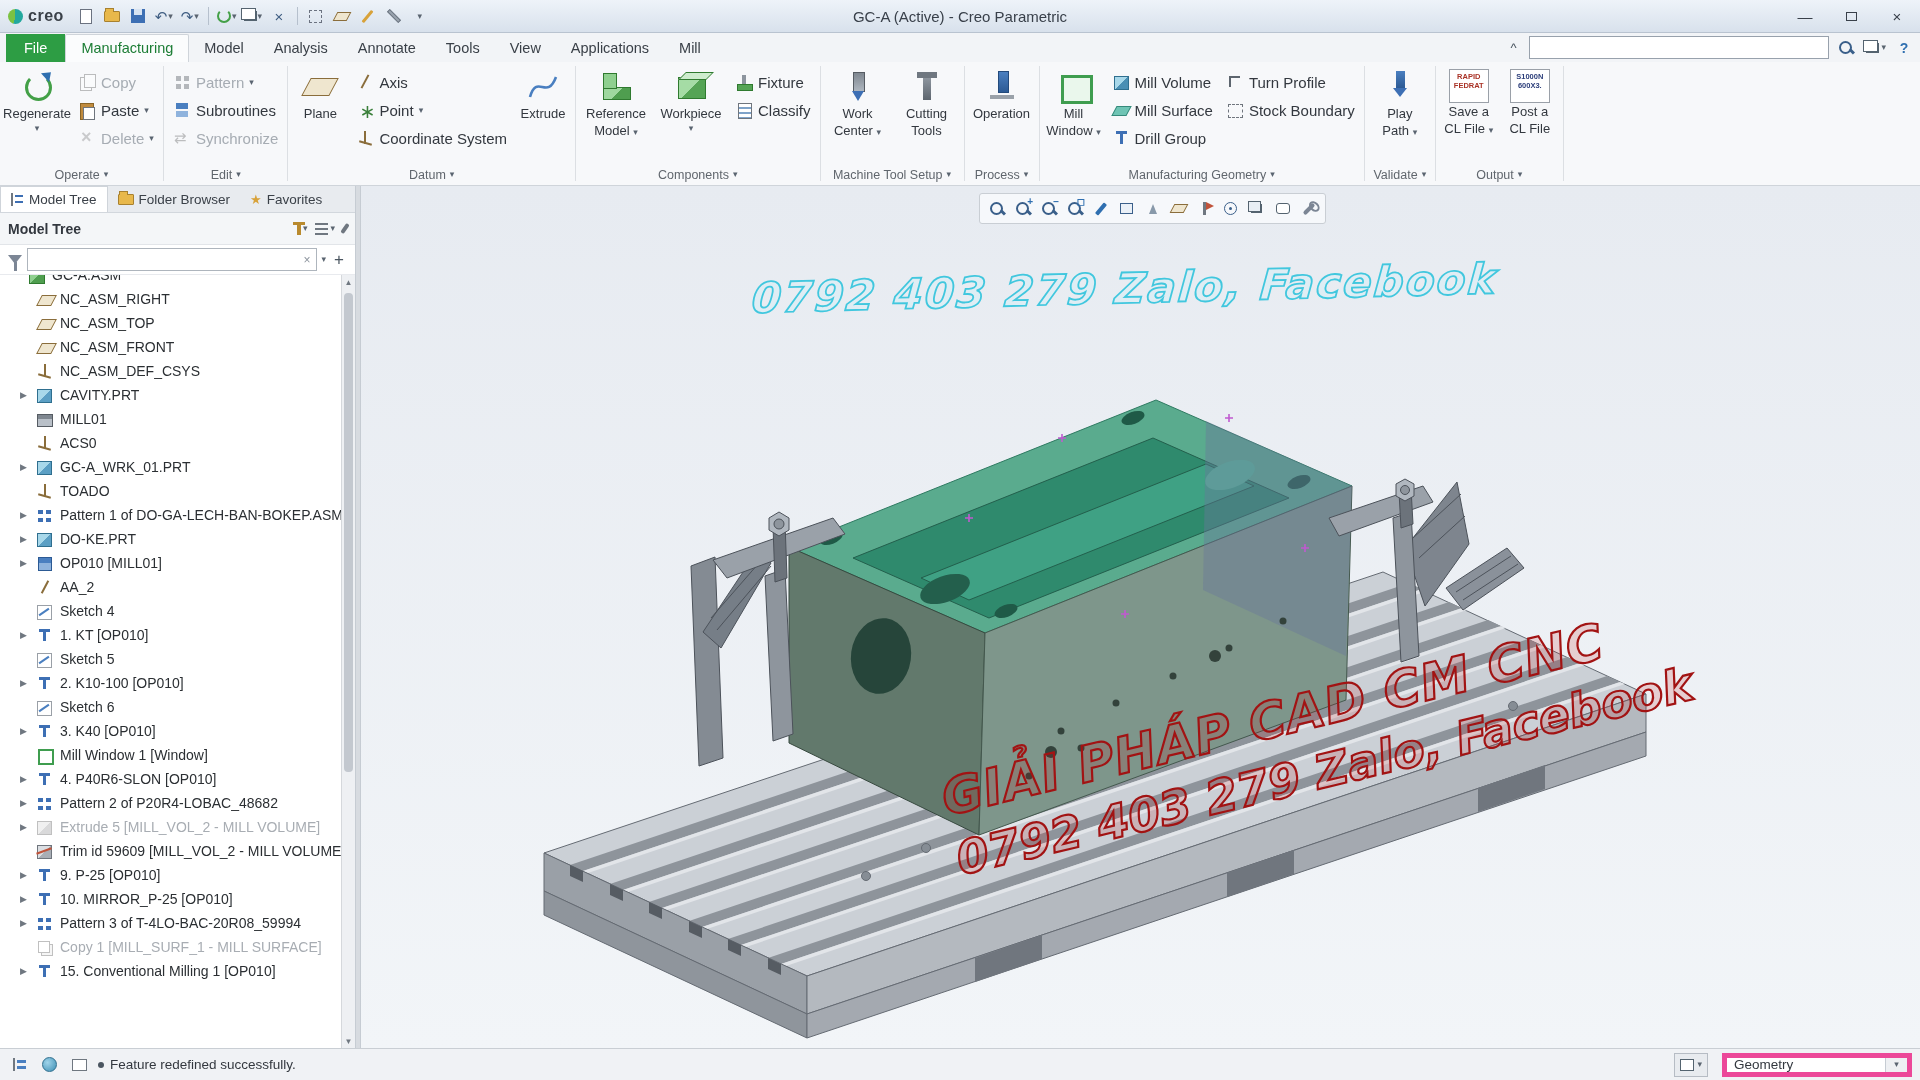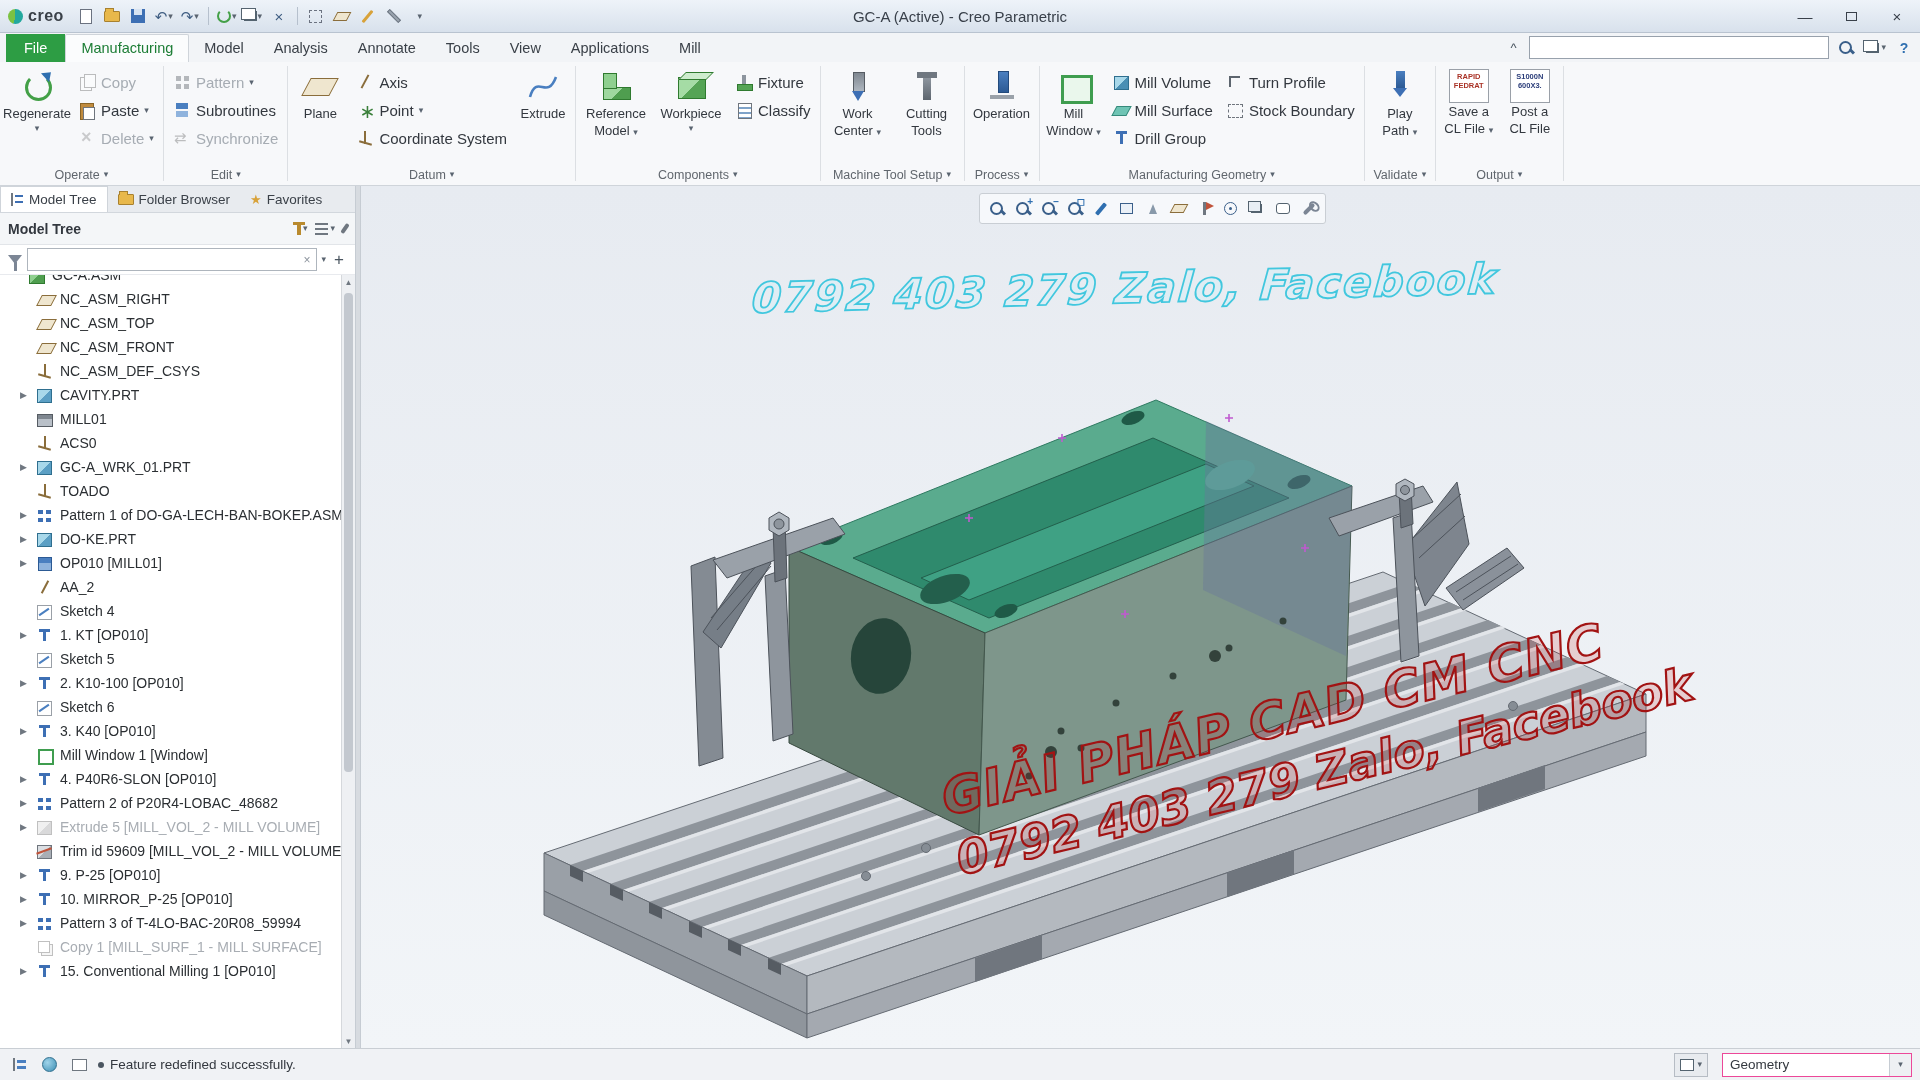--- a/index.html
+++ b/index.html
@@ -247,21 +247,21 @@
   .sb-ic { width:22px; height:22px; display:flex; align-items:center; justify-content:center; }
   .ic-nav { width:13px; height:13px; border-left:2px solid #6f7780; position:relative; }
   .ic-nav::before { content:""; position:absolute; left:2px; top:2px; width:9px; height:2.5px; background:#4a7fc0; box-shadow:0 6px #4a7fc0; }
   .ic-globe { width:15px; height:15px; border-radius:50%; background:radial-gradient(circle at 35% 35%, #9fd4ea, #3d8fb4); border:1px solid #2f6f8f; }
   .ic-frame { width:15px; height:12px; border:1.5px solid #6f7780; background:#fff; }
   .sb-msg { font-size:13.5px; color:#33383f; display:flex; align-items:center; gap:6px; }
   .sb-dot { width:6px; height:6px; border-radius:50%; background:#4a5560; }
   .sb-right { margin-left:auto; display:flex; align-items:center; gap:14px; }
   .sb-tool { display:flex; align-items:center; gap:3px; border:1px solid #b6bcc4; background:#e8ebef; height:24px; padding:0 5px; }
   .ic-searchbox { width:14px; height:12px; border:1.5px solid #54636f; background:#fff; }
-  .sb-filter { width:190px; height:24px; background:#fff; border:1px solid #ec4899; display:flex; align-items:center; }
+  .sb-filter { width:190px; height:24px; background:#fff; border:5px solid #ec4899; display:flex; align-items:center; }
   .sb-filter .fval { flex:1; font-size:13.5px; color:#33383f; padding:0 7px; }
   .sb-filter .fbtn { width:22px; height:100%; border-left:1px solid #c6ccd3; display:flex; align-items:center; justify-content:center; background:#eef0f3; }
 </style>
 </head>
 <body>
 
 <div class="app">
 
   <div class="titlebar">
     <div class="logo">

